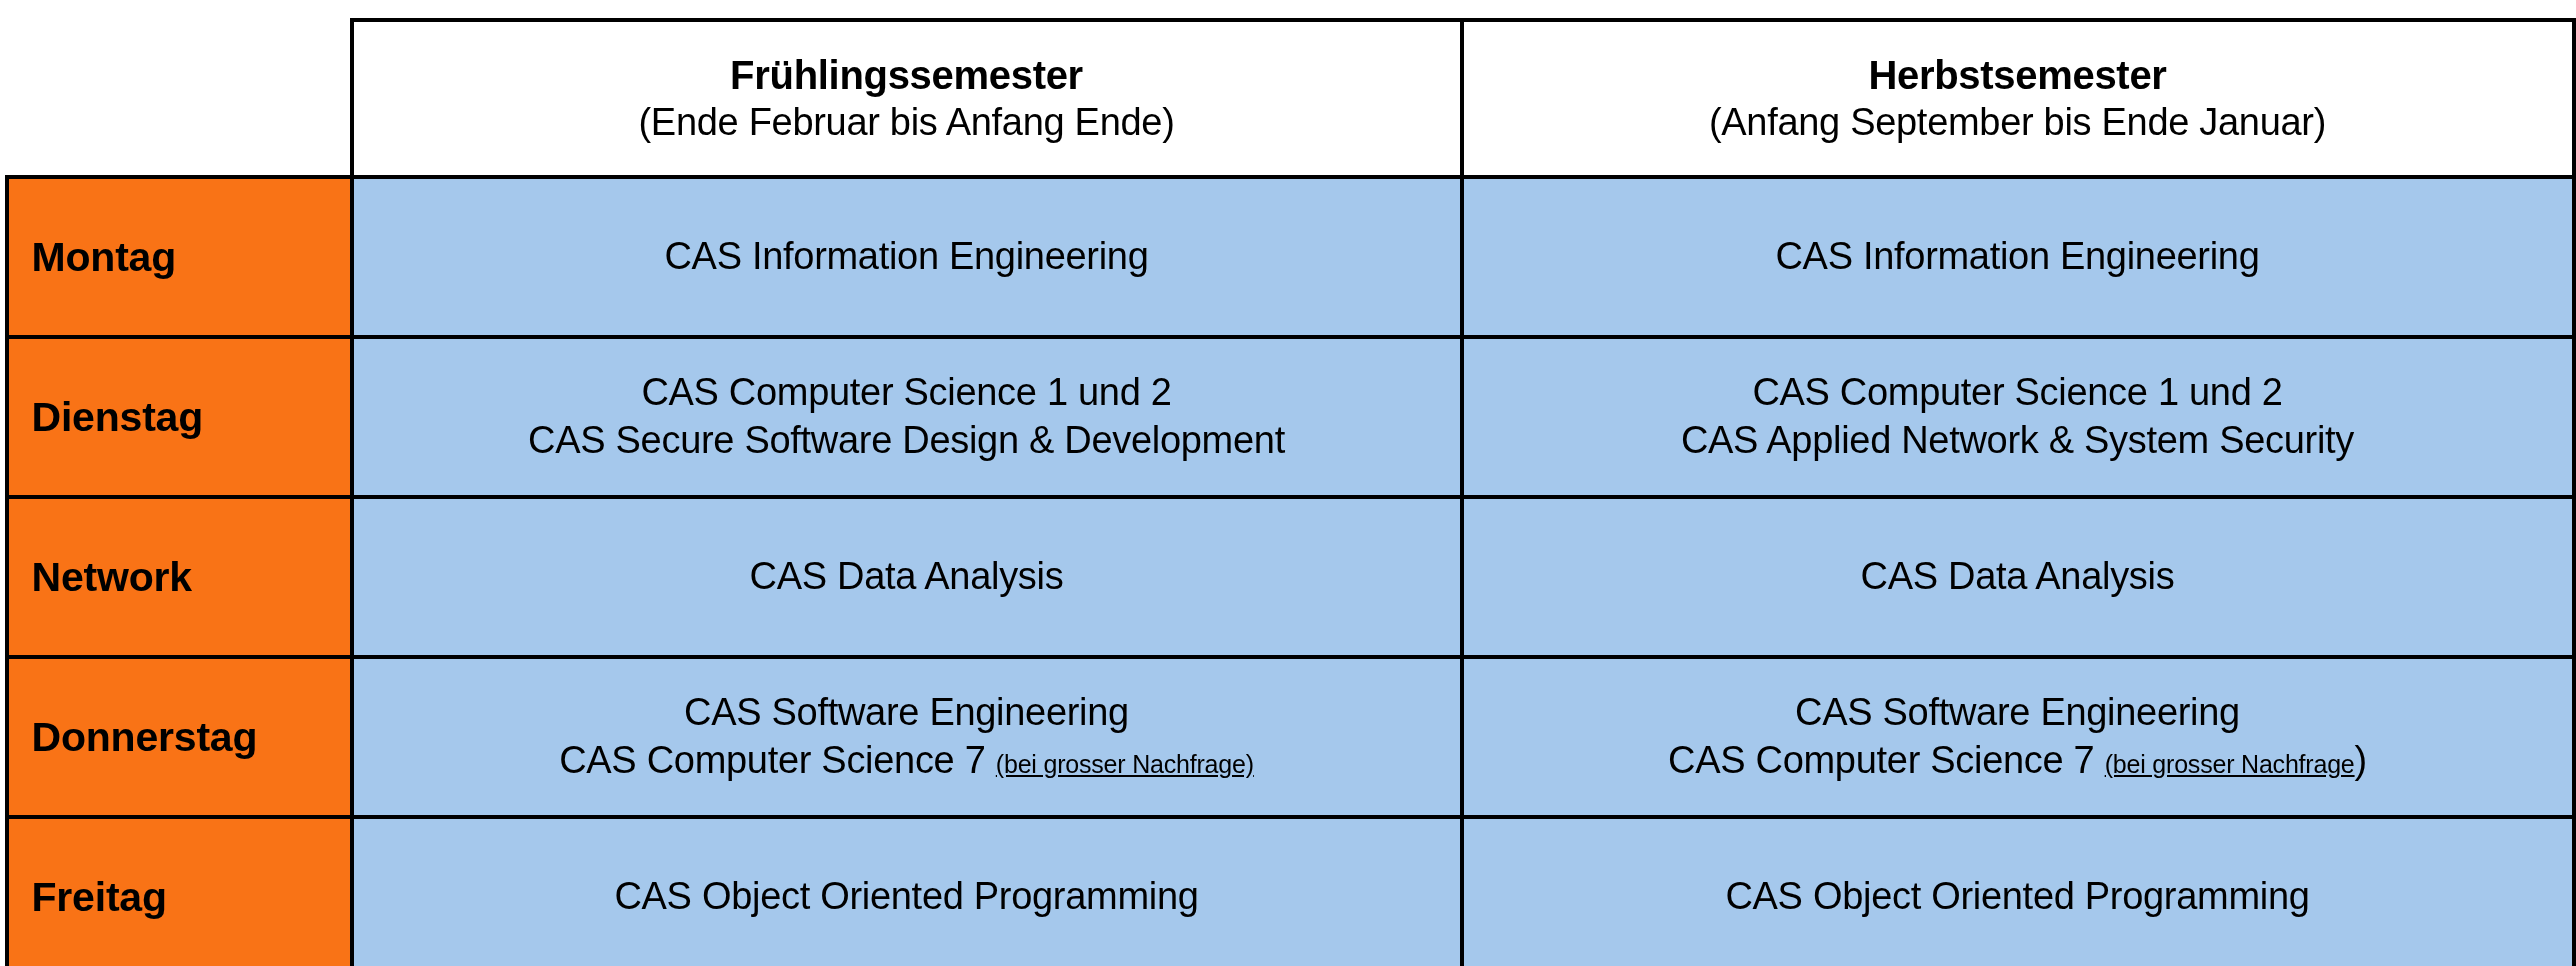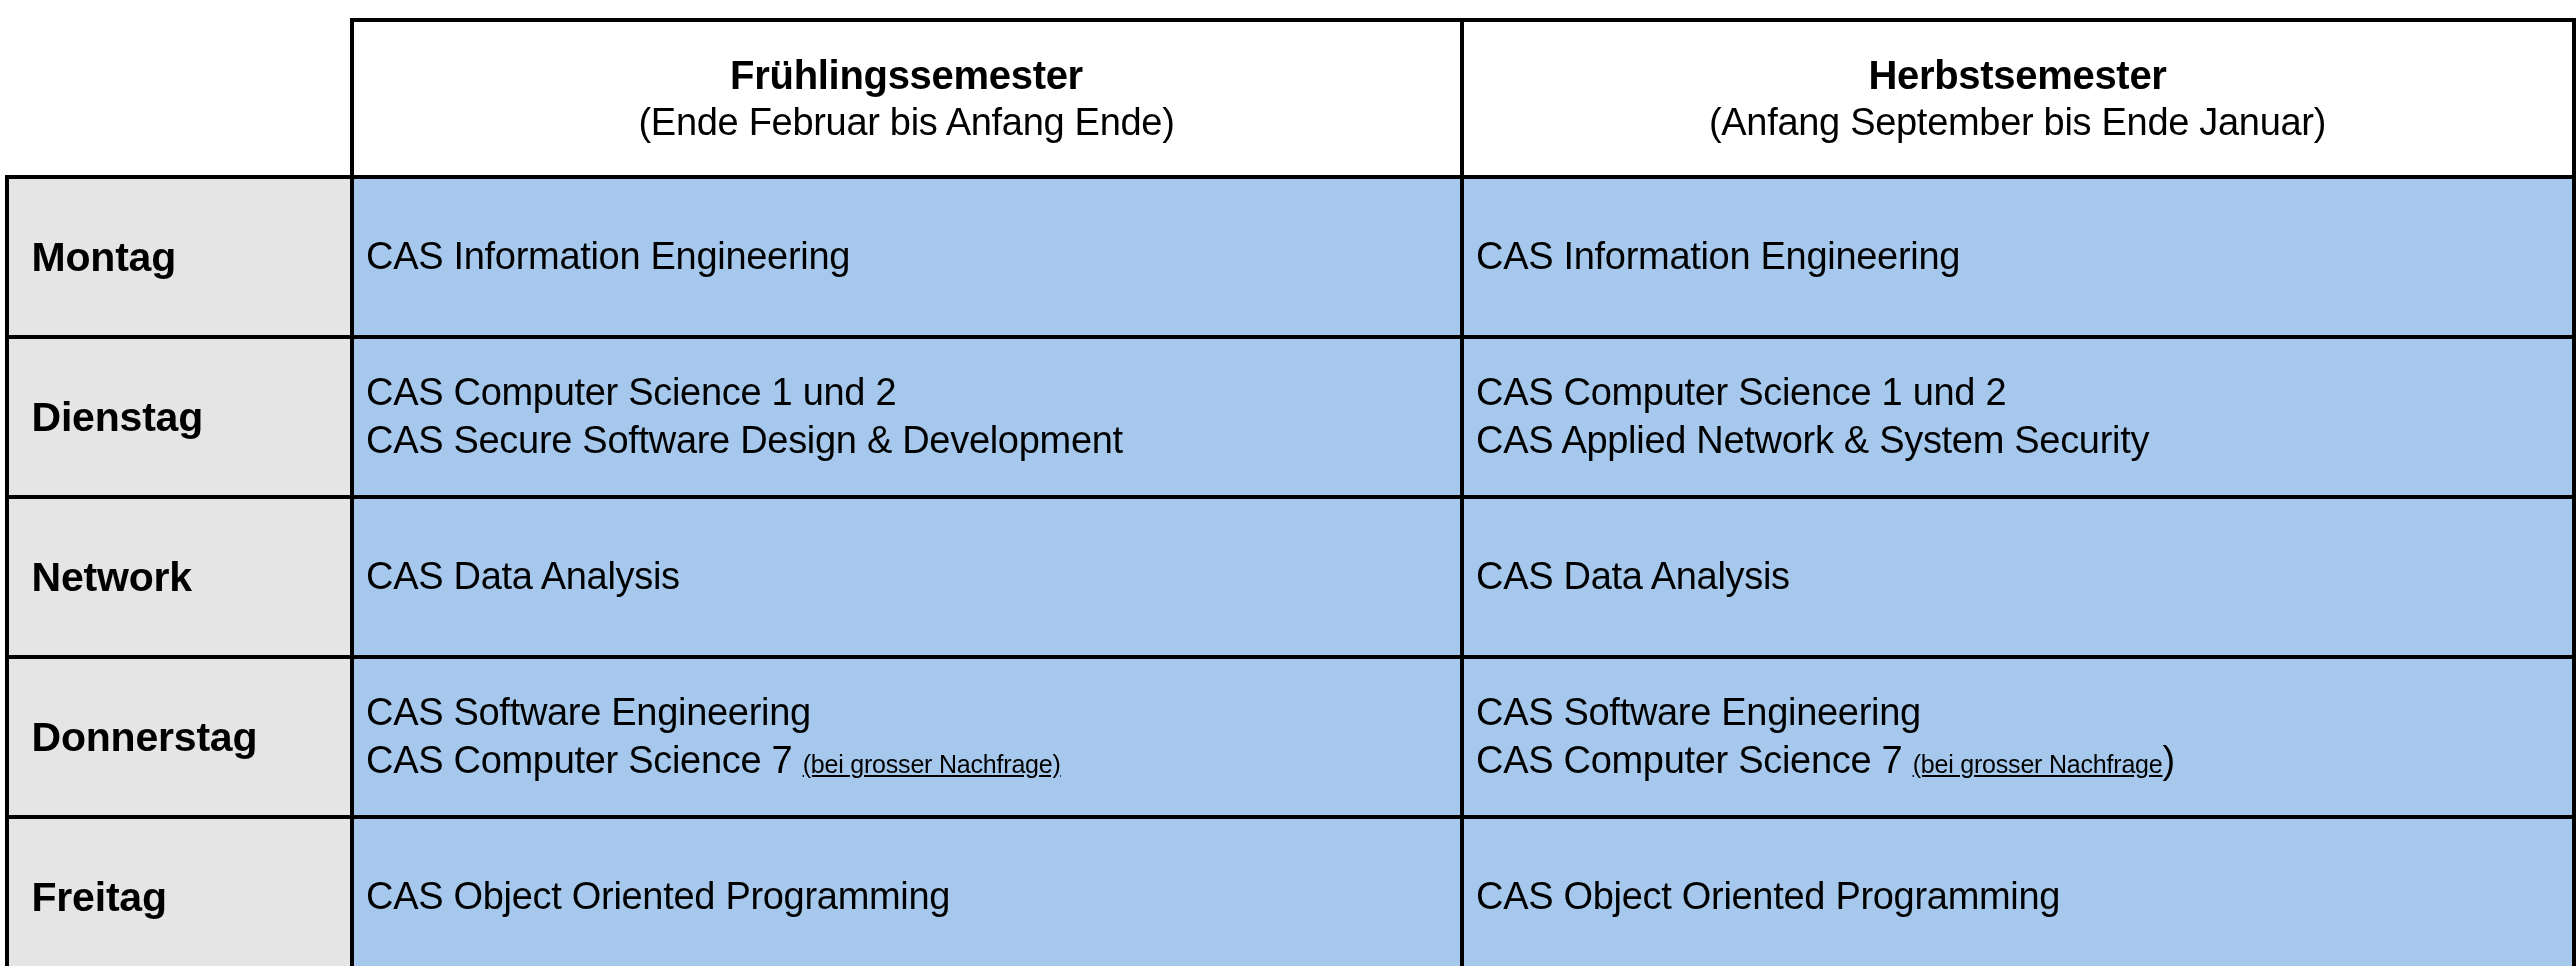--- a/index.html
+++ b/index.html
@@ -66,33 +66,34 @@
     font-weight: normal;
     letter-spacing: -0.3px;
     white-space: nowrap;
   }
 
   
   tr.day-row { height: 160px; }
 
   th.day-label {
     border: 4.5px solid #000000;
-    background: #e5e5e5;
+    background: #f97316;
     text-align: left;
     vertical-align: middle;
     padding-left: 23px;
     font-size: 41px;
     font-weight: bold;
     letter-spacing: -0.2px;
     white-space: nowrap;
   }
 
   td.course-cell {
     border: 4.5px solid #000000;
     background: #a5c8ec;
+    text-align: center;
     vertical-align: middle;
     padding: 3.6px 12.5px;
     line-height: 1.26;
   }
 
   .course-line {
     display: block;
     font-size: 38px;
     font-weight: normal;
     letter-spacing: -0.3px;

